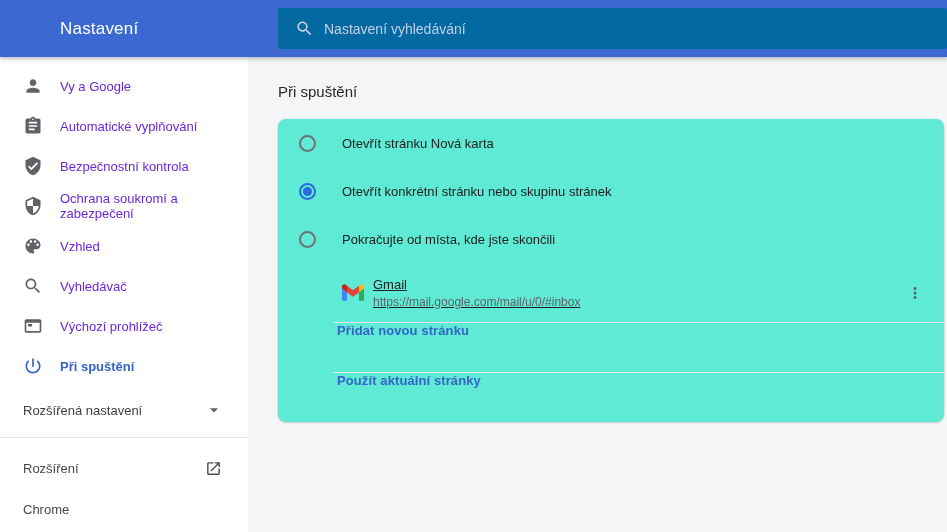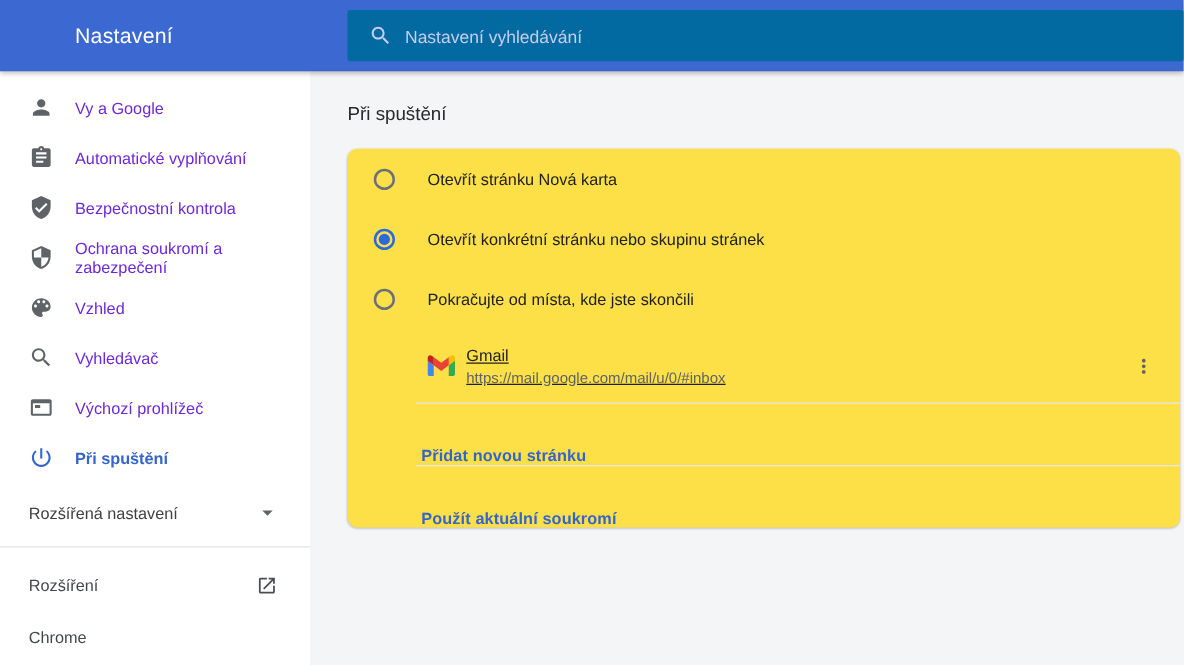--- a/index.html
+++ b/index.html
@@ -65,21 +65,21 @@
   .chrome-row .clabel { margin-left:23px; }
 
   
   .content {
     position:absolute; top:57px; left:248px; right:0; bottom:0;
     background:#f4f5f6; padding:26px 0 0 30px;
   }
   .section-title { font-size:15px; color:#27292c; font-weight:normal; margin-bottom:19px; }
 
   .card {
-    width:666px; background:#fde047; border-radius:8px;
+    width:666px; background:#5eead4; border-radius:8px;
     box-shadow:0 1px 2px rgba(0,0,0,.15), 0 0 0 1px rgba(0,0,0,.04);
     overflow:hidden;
   }
   .option-row { height:48px; display:flex; align-items:center; padding-left:21px; cursor:pointer; }
   .option-label { margin-left:26px; font-size:13px; color:#202124; }
 
   .radio {
     width:17px; height:17px; border-radius:50%;
     border:2px solid #6d7174; flex:none; position:relative;
   }
@@ -96,21 +96,21 @@
   .site-url { font-size:12px; color:#5f6368; margin-top:3px; }
   .more-btn {
     position:absolute; right:11px; top:50%; transform:translateY(-50%);
     width:36px; height:36px; border-radius:50%; border:none; background:transparent;
     display:flex; align-items:center; justify-content:center; cursor:pointer;
   }
   .more-btn svg { fill:#5f6368; }
 
   .card-divider { height:1px; background:#e4e6e8; margin-left:55px; }
 
-  .link-row { height:49px; display:flex; align-items:flex-end; padding-left:59px; cursor:pointer; }
+  .link-row { height:49px; display:flex; align-items:flex-start; padding-left:59px; cursor:pointer; }
   .link-label { color:#3565c8; font-size:13px; font-weight:bold; letter-spacing:.1px; }
 </style>
 </head>
 <body>
 
 <div class="header">
   <div class="header-title">Nastavení</div>
   <div class="search-box">
     <span class="sicon">
       <svg width="19" height="19" viewBox="0 0 24 24" fill="#c4cfe9">
@@ -265,17 +265,17 @@
 
     <div class="card-divider"></div>
 
     <div class="link-row">
       <span class="link-label">Přidat novou stránku</span>
     </div>
 
     <div class="card-divider"></div>
 
     <div class="link-row">
-      <span class="link-label">Použít aktuální soukromí</span>
+      <span class="link-label">Použít aktuální stránky</span>
     </div>
 
   </div>
 </main>
 
 </body></html>

